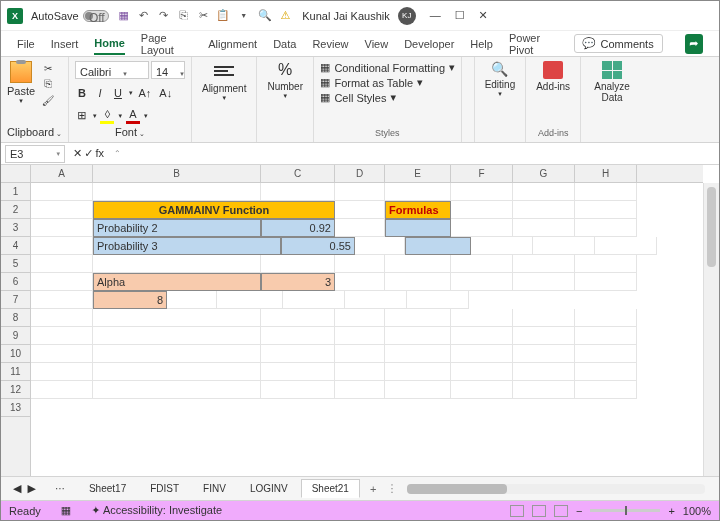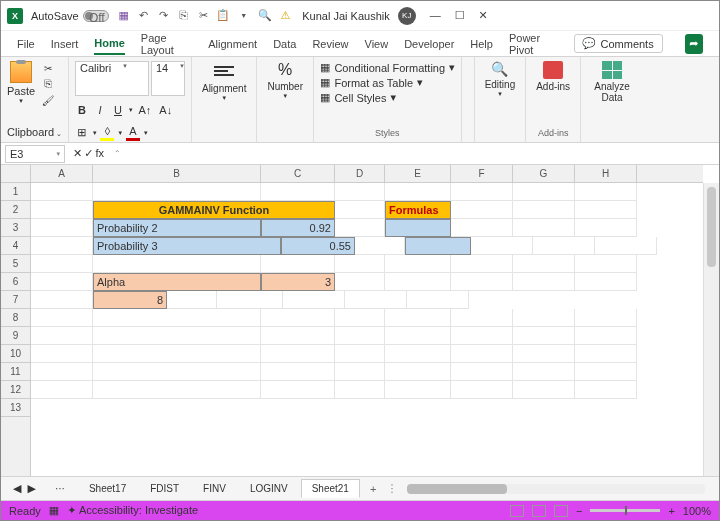--- a/index.html
+++ b/index.html
@@ -27,21 +27,21 @@
 .grp-label{text-align:center;font-size:9px;color:#666;padding-top:2px}
 .grp-label .dd{font-size:7px;margin-left:2px}
 .grp-body{flex:1;display:flex;align-items:flex-start;gap:4px}
 .clip-paste{display:flex;flex-direction:column;align-items:center;cursor:pointer}
 .icon-lg{width:22px;height:22px;margin-bottom:2px}
 .paste-ic{background:linear-gradient(#ffcc66,#ff9933);border:1px solid #cc8822;position:relative}
 .paste-ic:before{content:"";position:absolute;top:-2px;left:5px;width:10px;height:4px;background:#999;border-radius:2px}
 .clip-col{display:flex;flex-direction:column;gap:2px}
 .mini{width:18px;height:14px;display:flex;align-items:center;justify-content:center;cursor:pointer;font-size:10px;color:#333}
 .font-top{display:flex;gap:2px;align-items:center}
-.font-sel{border:1px solid #ccc;background:#fff;height:35px;padding:0 4px;font-size:10px;display:flex;align-items:flex-start;gap:12px;cursor:pointer}
+.font-sel{border:1px solid #ccc;background:#fff;height:18px;padding:0 4px;font-size:10px;display:flex;align-items:flex-end;gap:12px;cursor:pointer}
 .font-sel .ar{font-size:7px;color:#666}
 .font-row{display:flex;gap:4px;margin-top:3px;align-items:center}
 .fbtn{cursor:pointer;padding:1px 2px;min-width:14px;text-align:center}
 .fb{font-weight:bold}.fi{font-style:italic}.fu{text-decoration:underline}
 .big-btn{display:flex;flex-direction:column;align-items:center;cursor:pointer;padding:0 4px}
 .big-btn .txt{font-size:10px;margin-top:2px}
 .align-ic{width:20px;height:20px;display:flex;flex-direction:column;justify-content:center;gap:2px}
 .align-ic div{height:2px;background:#333}
 .num-ic{font-size:16px;font-weight:300}
 .styles-col{display:flex;flex-direction:column;gap:2px;font-size:10px}
@@ -76,21 +76,21 @@
 .vscroll{position:absolute;right:0;top:18px;bottom:0;width:16px;background:#f0f0f0;border-left:1px solid #ddd}
 .vthumb{position:absolute;top:4px;left:3px;right:3px;height:80px;background:#c8c8c8;border-radius:4px}
 .sheettabs{height:24px;border-top:1px solid #d4d4d4;display:flex;align-items:center;padding:0 6px;gap:2px;background:#f5f5f5}
 .st-nav{display:flex;gap:6px;color:#888;padding:0 6px}
 .st-nav span{cursor:pointer}
 .stab{padding:3px 10px;font-size:10px;cursor:pointer;border:1px solid transparent}
 .stab.active{background:#fff;border:1px solid #ccc;border-bottom-color:#fff}
 .st-add{padding:0 8px;cursor:pointer;color:#666}
 .hscroll{flex:1;height:10px;background:#eee;border-radius:4px;margin:0 8px;position:relative}
 .hthumb{position:absolute;left:0;top:0;bottom:0;width:100px;background:#bbb;border-radius:4px}
-.status{height:20px;background:#d946ef;border-top:1px solid #d4d4d4;display:flex;align-items:center;padding:0 8px;gap:8px;font-size:10px;color:#555}
+.status{height:20px;background:#f0abfc;border-top:1px solid #d4d4d4;display:flex;align-items:center;padding:0 8px;gap:20px;font-size:10px;color:#555}
 .status .right{margin-left:auto;display:flex;align-items:center;gap:8px}
 .zoom-slider{width:70px;height:3px;background:#ccc;position:relative}
 .zoom-slider:before{content:"";position:absolute;left:50%;top:-3px;width:2px;height:9px;background:#666}
 .vw{width:14px;height:12px;border:1px solid #999;cursor:pointer}
 </style>
 </head>
 <body>
 
 <div class="titlebar">
   <div class="xl-icon">X</div>

